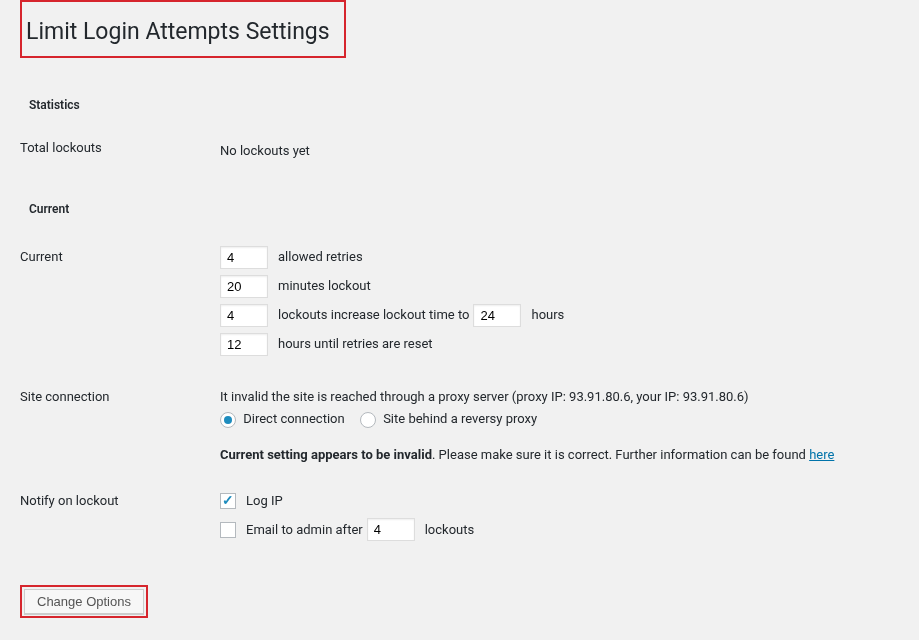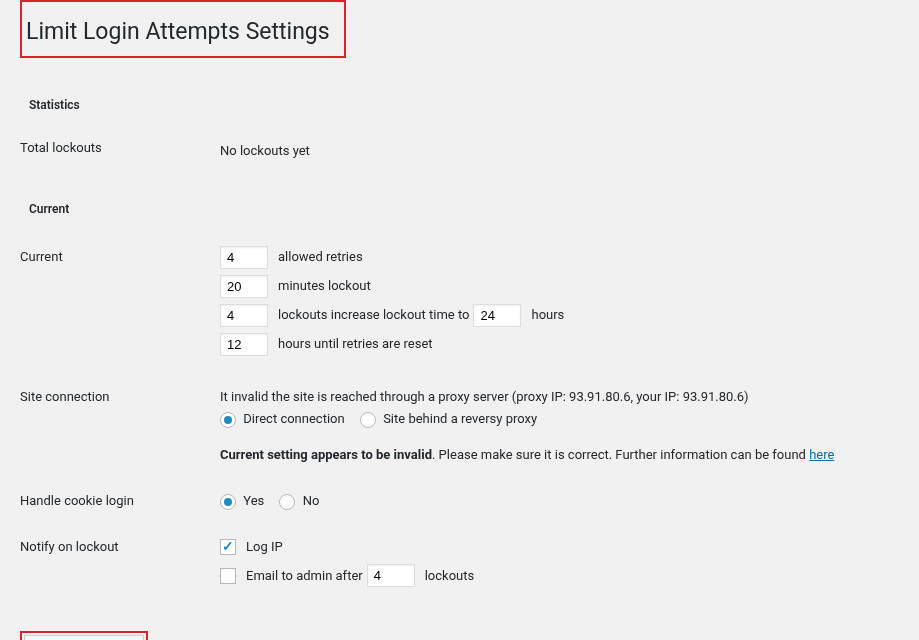--- a/index.html
+++ b/index.html
@@ -191,35 +191,20 @@
           <input type="radio" name="conn" style="">
           <span>Site behind a reversy proxy</span>
         </label>
       </div>
       <div class="warning">
         <strong>Current setting appears to be invalid</strong><span>. Please make sure it is correct. Further information can be found </span><a class="link">here</a>
       </div>
     </td>
   </tr>
 
-  <tr>
-    <th>Handle cookie login</th>
-    <td>
-      <div class="radio-row">
-        <label>
-          <input type="radio" name="cookie" checked="" style="">
-          <span>Yes</span>
-        </label>
-        <label>
-          <input type="radio" name="cookie" style="">
-          <span>No</span>
-        </label>
-      </div>
-    </td>
-  </tr>
 
   <tr>
     <th>Notify on lockout</th>
     <td>
       <div class="row-line">
         <input type="checkbox" checked="" style="">
         <span>Log IP</span>
       </div>
       <div class="row-line">
         <input type="checkbox" style="">

